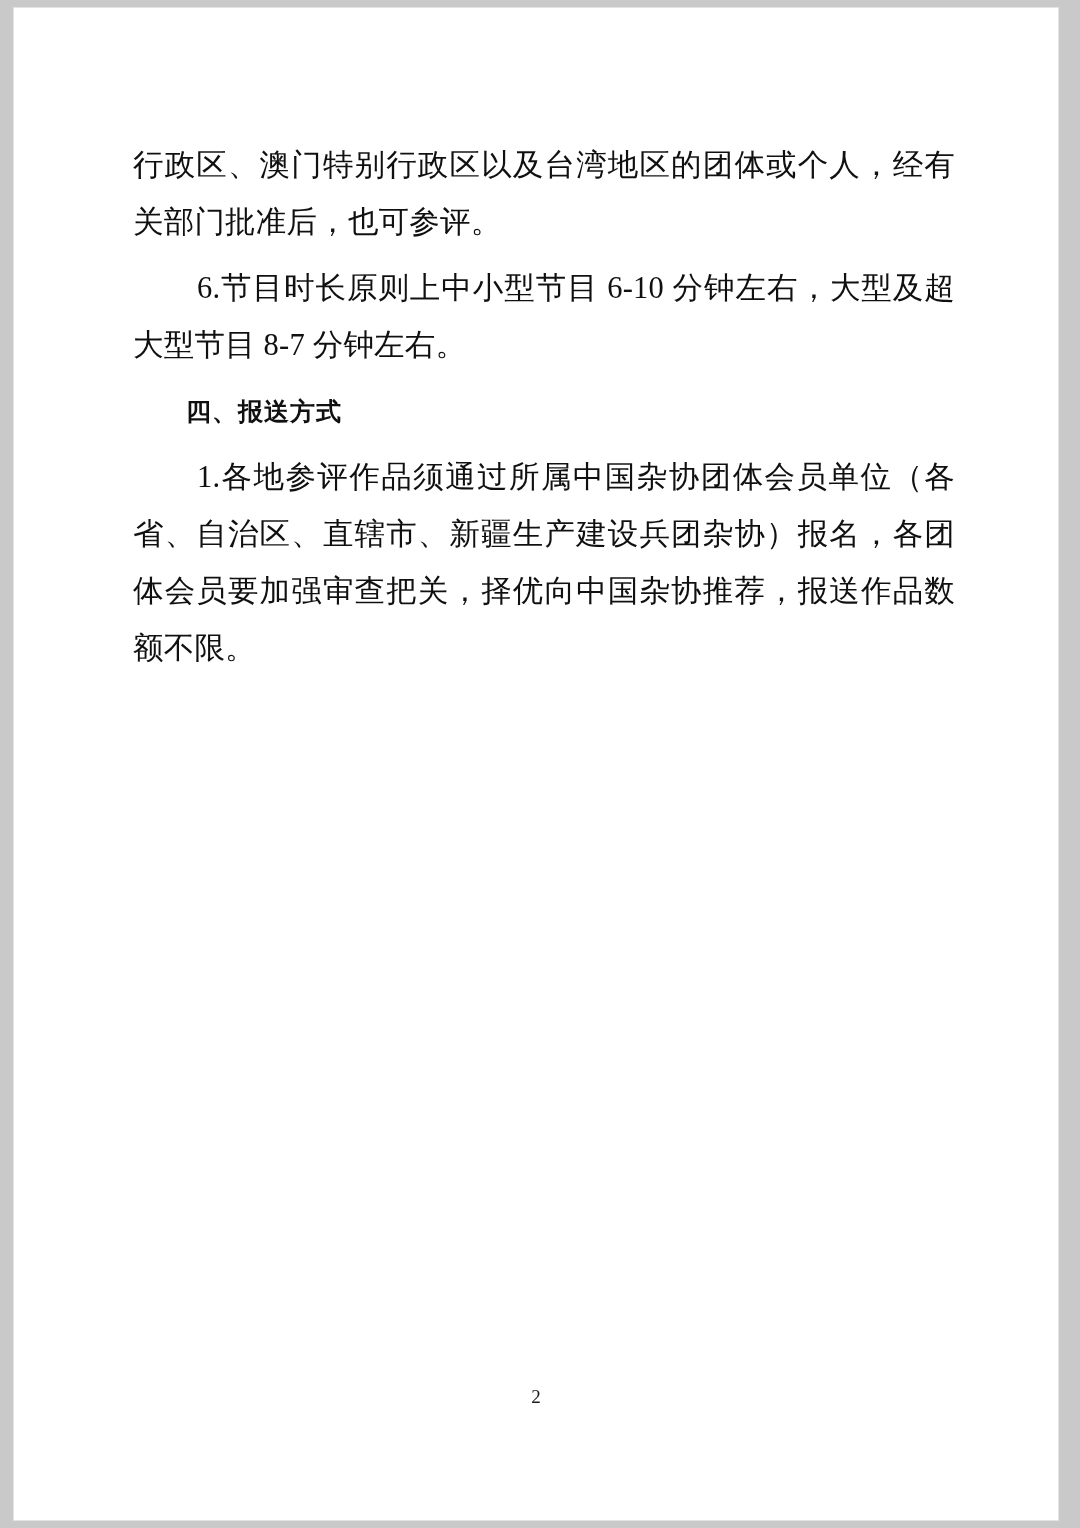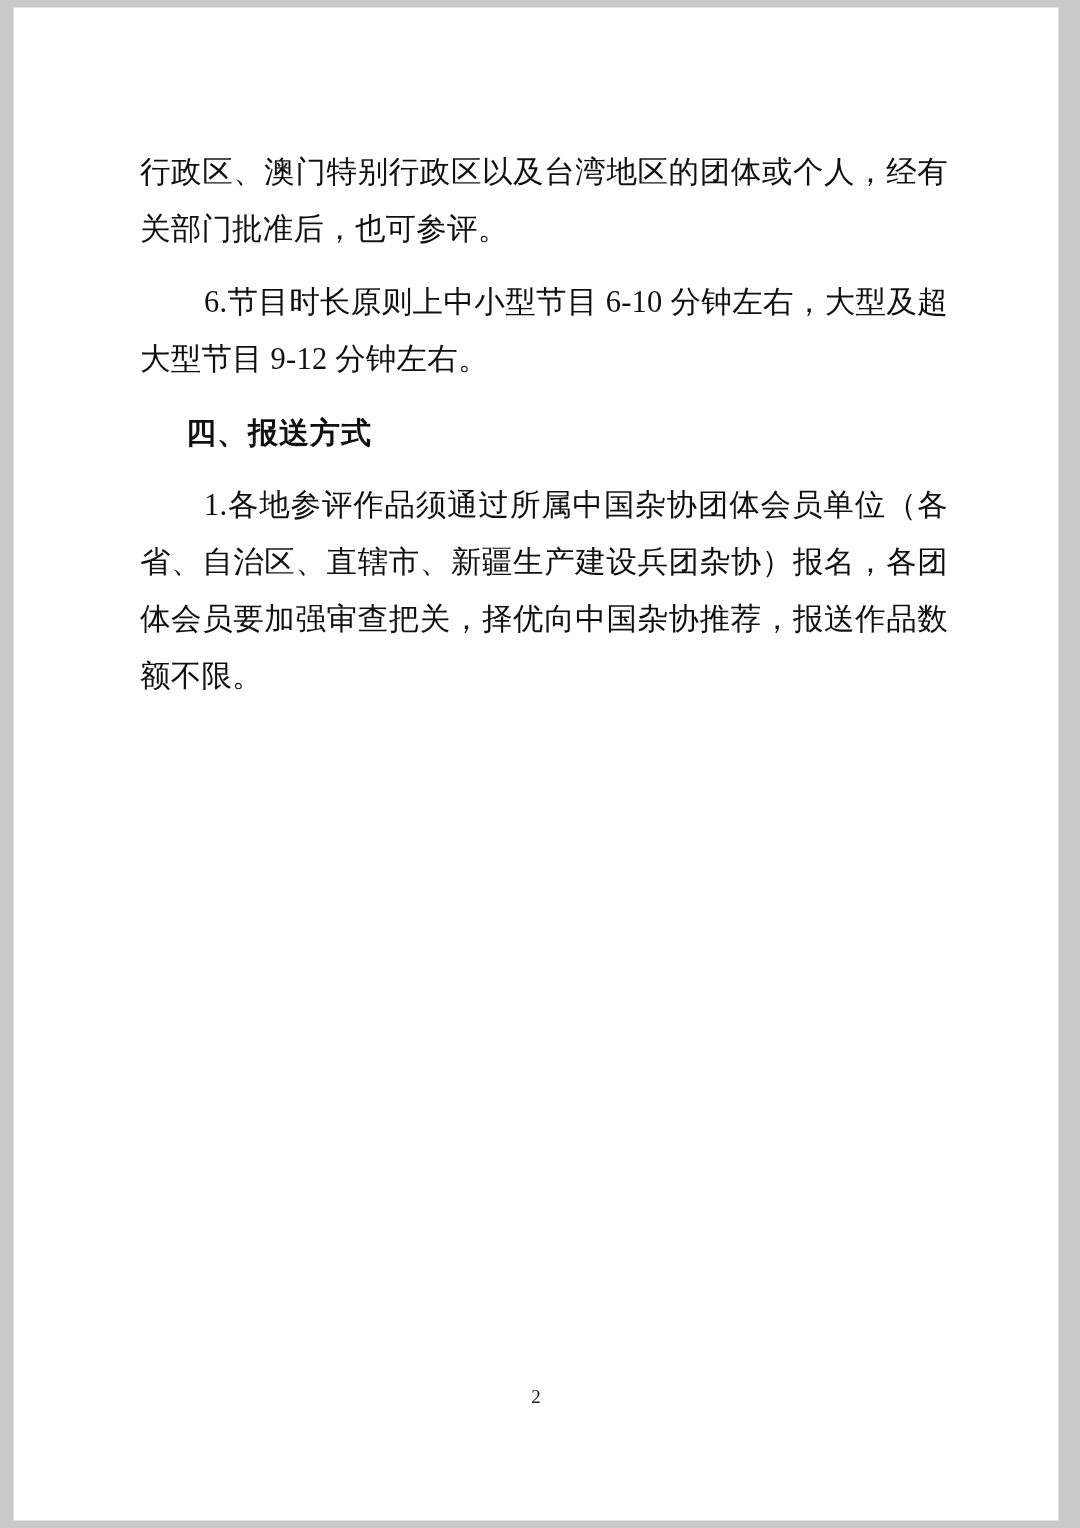--- a/index.html
+++ b/index.html
@@ -27,30 +27,30 @@
     left: 110px;
     top: 120px;
     width: 840px;
   }
   .para {
     font-size: 30.5px;
     line-height: 57px;
     color: #101010;
     text-align: justify;
     text-justify: inter-ideograph;
-    margin: 16px;
+    margin: 9px;
     letter-spacing: 0.2px;
   }
   .indent {
     text-indent: 64px;
   }
   .heading {
     font-family: "DejaVu Sans", "Liberation Sans", sans-serif;
     font-weight: bold;
-    font-size: 30px;
+    font-size: 25px;
     line-height: 57px;
     color: #101010;
     margin: 0;
     text-indent: 62px;
     letter-spacing: 1px;
   }
   .page-number {
     position: absolute;
     left: 0;
     top: 1378px;
@@ -61,21 +61,21 @@
     font-family: "Liberation Serif", serif;
   }
 </style>
 </head>
 <body>
 
 <div class="page">
   <div class="page-inner">
 
     <p class="para">行政区、澳门特别行政区以及台湾地区的团体或个人，经有关部门批准后，也可参评。</p>
-    <p class="para indent">6.节目时长原则上中小型节目 6-10 分钟左右，大型及超大型节目 9-12 分钟左右。</p>
+    <p class="para indent">6.节目时长原则上中小型节目 6-10 分钟左右，大型及超大型节目 8-7 分钟左右。</p>
 
     <h2 class="heading">四、报送方式</h2>
 
     <p class="para indent">1.各地参评作品须通过所属中国杂协团体会员单位（各省、自治区、直辖市、新疆生产建设兵团杂协）报名，各团体会员要加强审查把关，择优向中国杂协推荐，报送作品数额不限。</p>
 
   </div>
   <div class="page-number">2</div>
 </div>
 
 </body></html>

